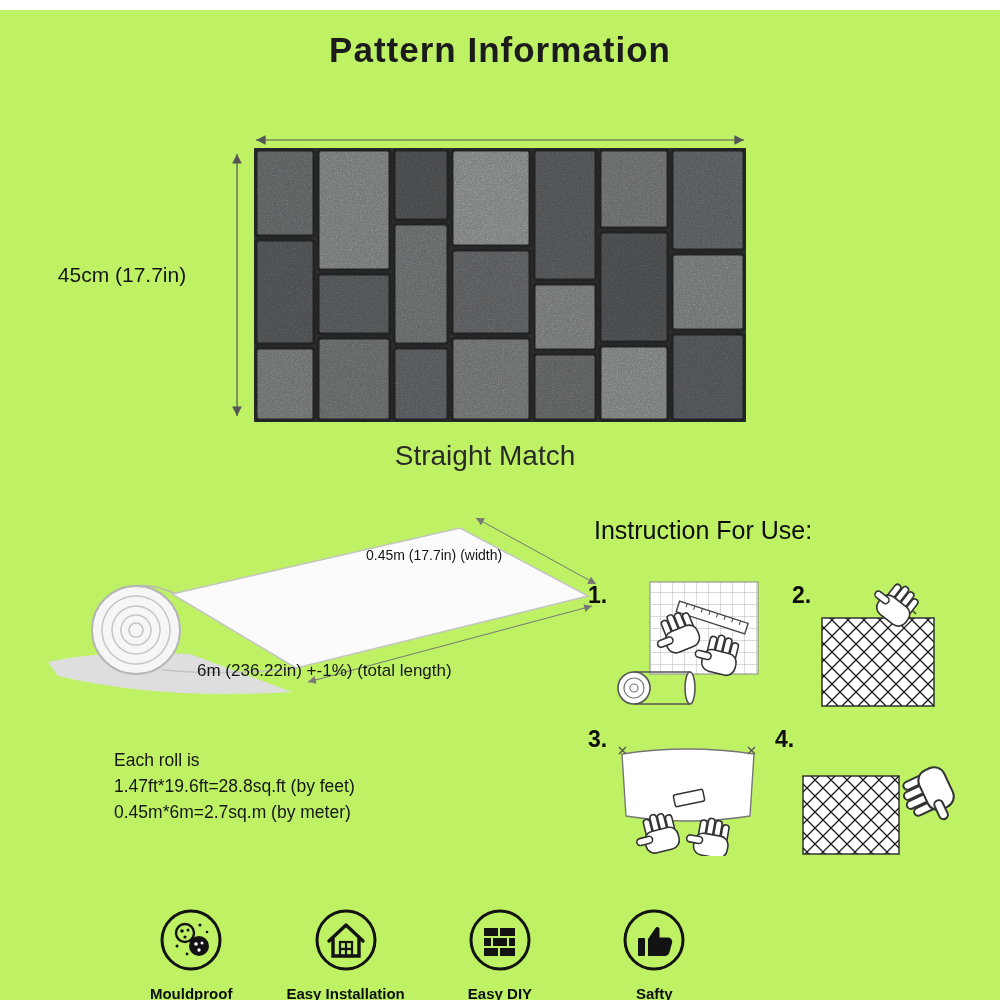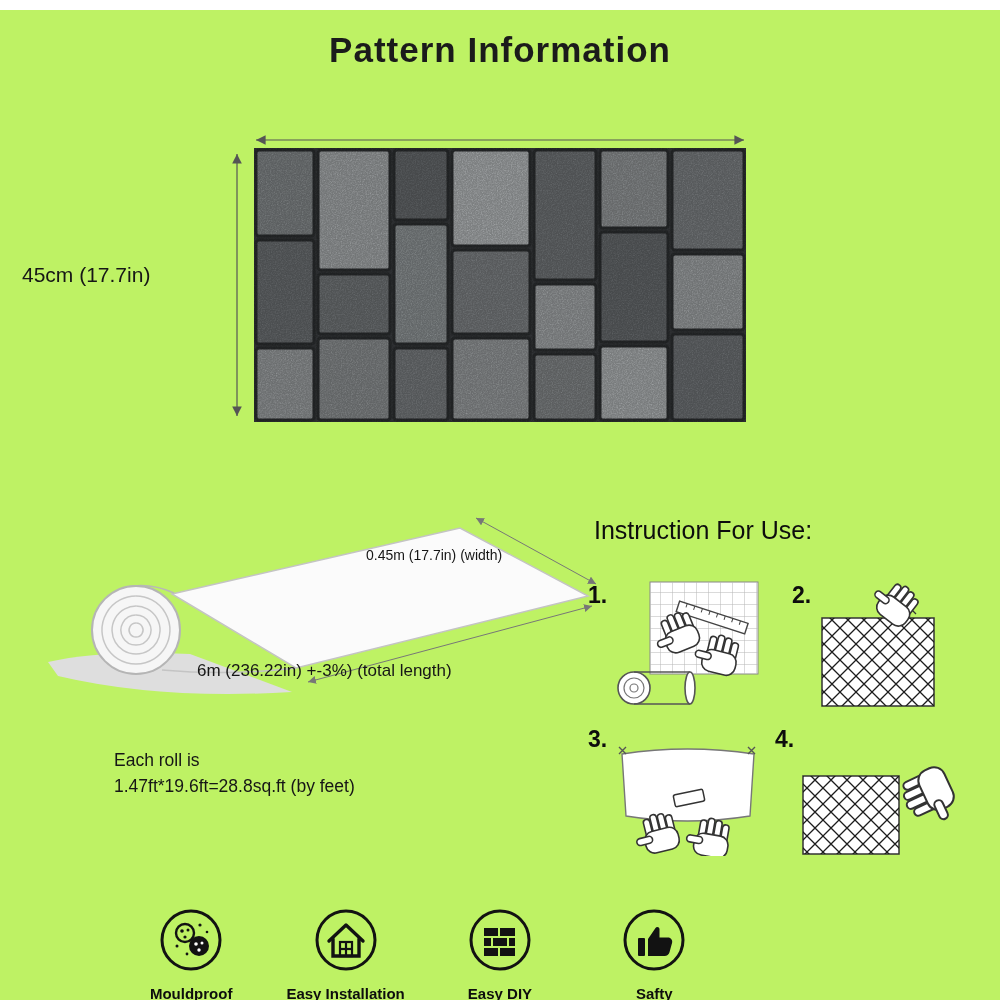--- a/index.html
+++ b/index.html
@@ -3,21 +3,21 @@
 <meta charset="utf-8">
 <style>
   html,body{margin:0;padding:0;background:#fff;}
   .canvas{position:relative;width:1000px;height:1000px;margin:10px auto;background:#bef264;
           font-family:"Liberation Sans", sans-serif;color:#111;overflow:hidden;}
   .abs{position:absolute;}
   .page-title{left:0;right:0;top:20px;text-align:center;font-size:35px;font-weight:700;
               letter-spacing:1px;color:#1b1b1b;}
   .dim-top-label{left:250px;top:88px;width:500px;text-align:center;font-size:21px;color:#161616;}
   .dim-top-line{left:250px;top:123px;}
-  .dim-left-label{left:22px;top:253px;width:200px;text-align:left;font-size:21px;color:#161616;}
+  .dim-left-label{left:22px;top:253px;width:200px;text-align:center;font-size:21px;color:#161616;}
   .dim-left-line{left:230px;top:138px;}
   .stone{left:254px;top:138px;}
   .match-label{left:235px;top:430px;width:500px;text-align:center;font-size:28px;color:#2a2a2a;}
   .roll-svg{left:40px;top:492px;}
   .roll-width-label{left:366px;top:537px;font-size:14px;color:#161616;}
   .roll-length-label{left:197px;top:651px;font-size:17px;color:#161616;}
   .roll-details{left:114px;top:737px;font-size:17.5px;line-height:26px;color:#161616;}
   .instr-title{left:594px;top:506px;font-size:25px;color:#0d0d0d;}
   .step{display:flex;align-items:flex-start;}
   .step-num{font-size:23px;font-weight:700;margin-right:5px;margin-top:2px;color:#0d0d0d;}
@@ -97,43 +97,45 @@
       <rect x="346" y="2" width="68" height="78" rx="3" fill="#9fa3a5"></rect>
       <rect x="346" y="84" width="68" height="110" rx="3" fill="#6f7376"></rect>
       <rect x="346" y="198" width="68" height="74" rx="3" fill="#bcc0c2"></rect>
       <rect x="418" y="2" width="72" height="100" rx="3" fill="#878b8e"></rect>
       <rect x="418" y="106" width="72" height="76" rx="3" fill="#aeb2b4"></rect>
       <rect x="418" y="186" width="72" height="86" rx="3" fill="#797d80"></rect>
     </g>
     <rect width="492" height="274" filter="url(#noiseF)" opacity="0.35"></rect>
   </svg>
 
+  <div class="abs match-label">Straight Match</div>
 
   <svg class="abs roll-svg" width="560" height="215" viewBox="0 0 560 215">
     <defs>
       <marker id="mW" markerWidth="10" markerHeight="10" refX="8" refY="4" orient="auto-start-reverse">
         <path d="M0 0 L8 4 L0 8 z" fill="#777"></path>
       </marker>
     </defs>
     <path d="M8 160 Q60 148 150 152 L252 190 Q120 198 18 174 Z" fill="#dedede"></path>
     <path d="M132 92 L420 26 L548 94 L256 166 Z" fill="#fbfbfb" stroke="#c4c4c4" stroke-width="1.5"></path>
     <path d="M86 85 Q110 80 134 91" fill="none" stroke="#b8b8b8" stroke-width="1.5"></path>
     <path d="M122 168 Q190 174 256 166" fill="none" stroke="#c4c4c4" stroke-width="1.5"></path>
     <circle cx="96" cy="128" r="44" fill="#f6f6f6" stroke="#b5b5b5" stroke-width="2"></circle>
     <path d="M96 94 a34 34 0 1 1 -0.1 0 M96 104 a24 24 0 1 0 0.1 0 M96 113 a15 15 0 1 1 -0.1 0 M96 121 a7 7 0 1 0 0.1 0" fill="none" stroke="#c6c6c6" stroke-width="1.5"></path>
     <line x1="436" y1="16" x2="556" y2="82" stroke="#777" stroke-width="1" marker-start="url(#mW)" marker-end="url(#mW)"></line>
     <line x1="268" y1="180" x2="552" y2="104" stroke="#777" stroke-width="1" marker-start="url(#mW)" marker-end="url(#mW)"></line>
   </svg>
 
   <div class="abs roll-width-label">0.45m (17.7in) (width)</div>
-  <div class="abs roll-length-label">6m (236.22in) +-3%) (total length)</div>
+  <div class="abs roll-length-label">6m (236.22in) +-1%) (total length)</div>
 
   <div class="abs roll-details">
     <div>Each roll is</div>
     <div>1.47ft*19.6ft=28.8sq.ft (by feet)</div>
+    <div>0.45m*6m=2.7sq.m (by meter)</div>
   </div>
 
   <div class="abs instr-title">Instruction For Use:</div>
 
   <div class="abs step step1">
     <span class="step-num">1.</span>
     <svg width="150" height="128" viewBox="0 0 150 128">
       <defs>
         <pattern id="gridP" width="12" height="12" patternUnits="userSpaceOnUse">
           <path d="M12 0 H0 V12" fill="none" stroke="#b5b5b5" stroke-width="1"></path>

